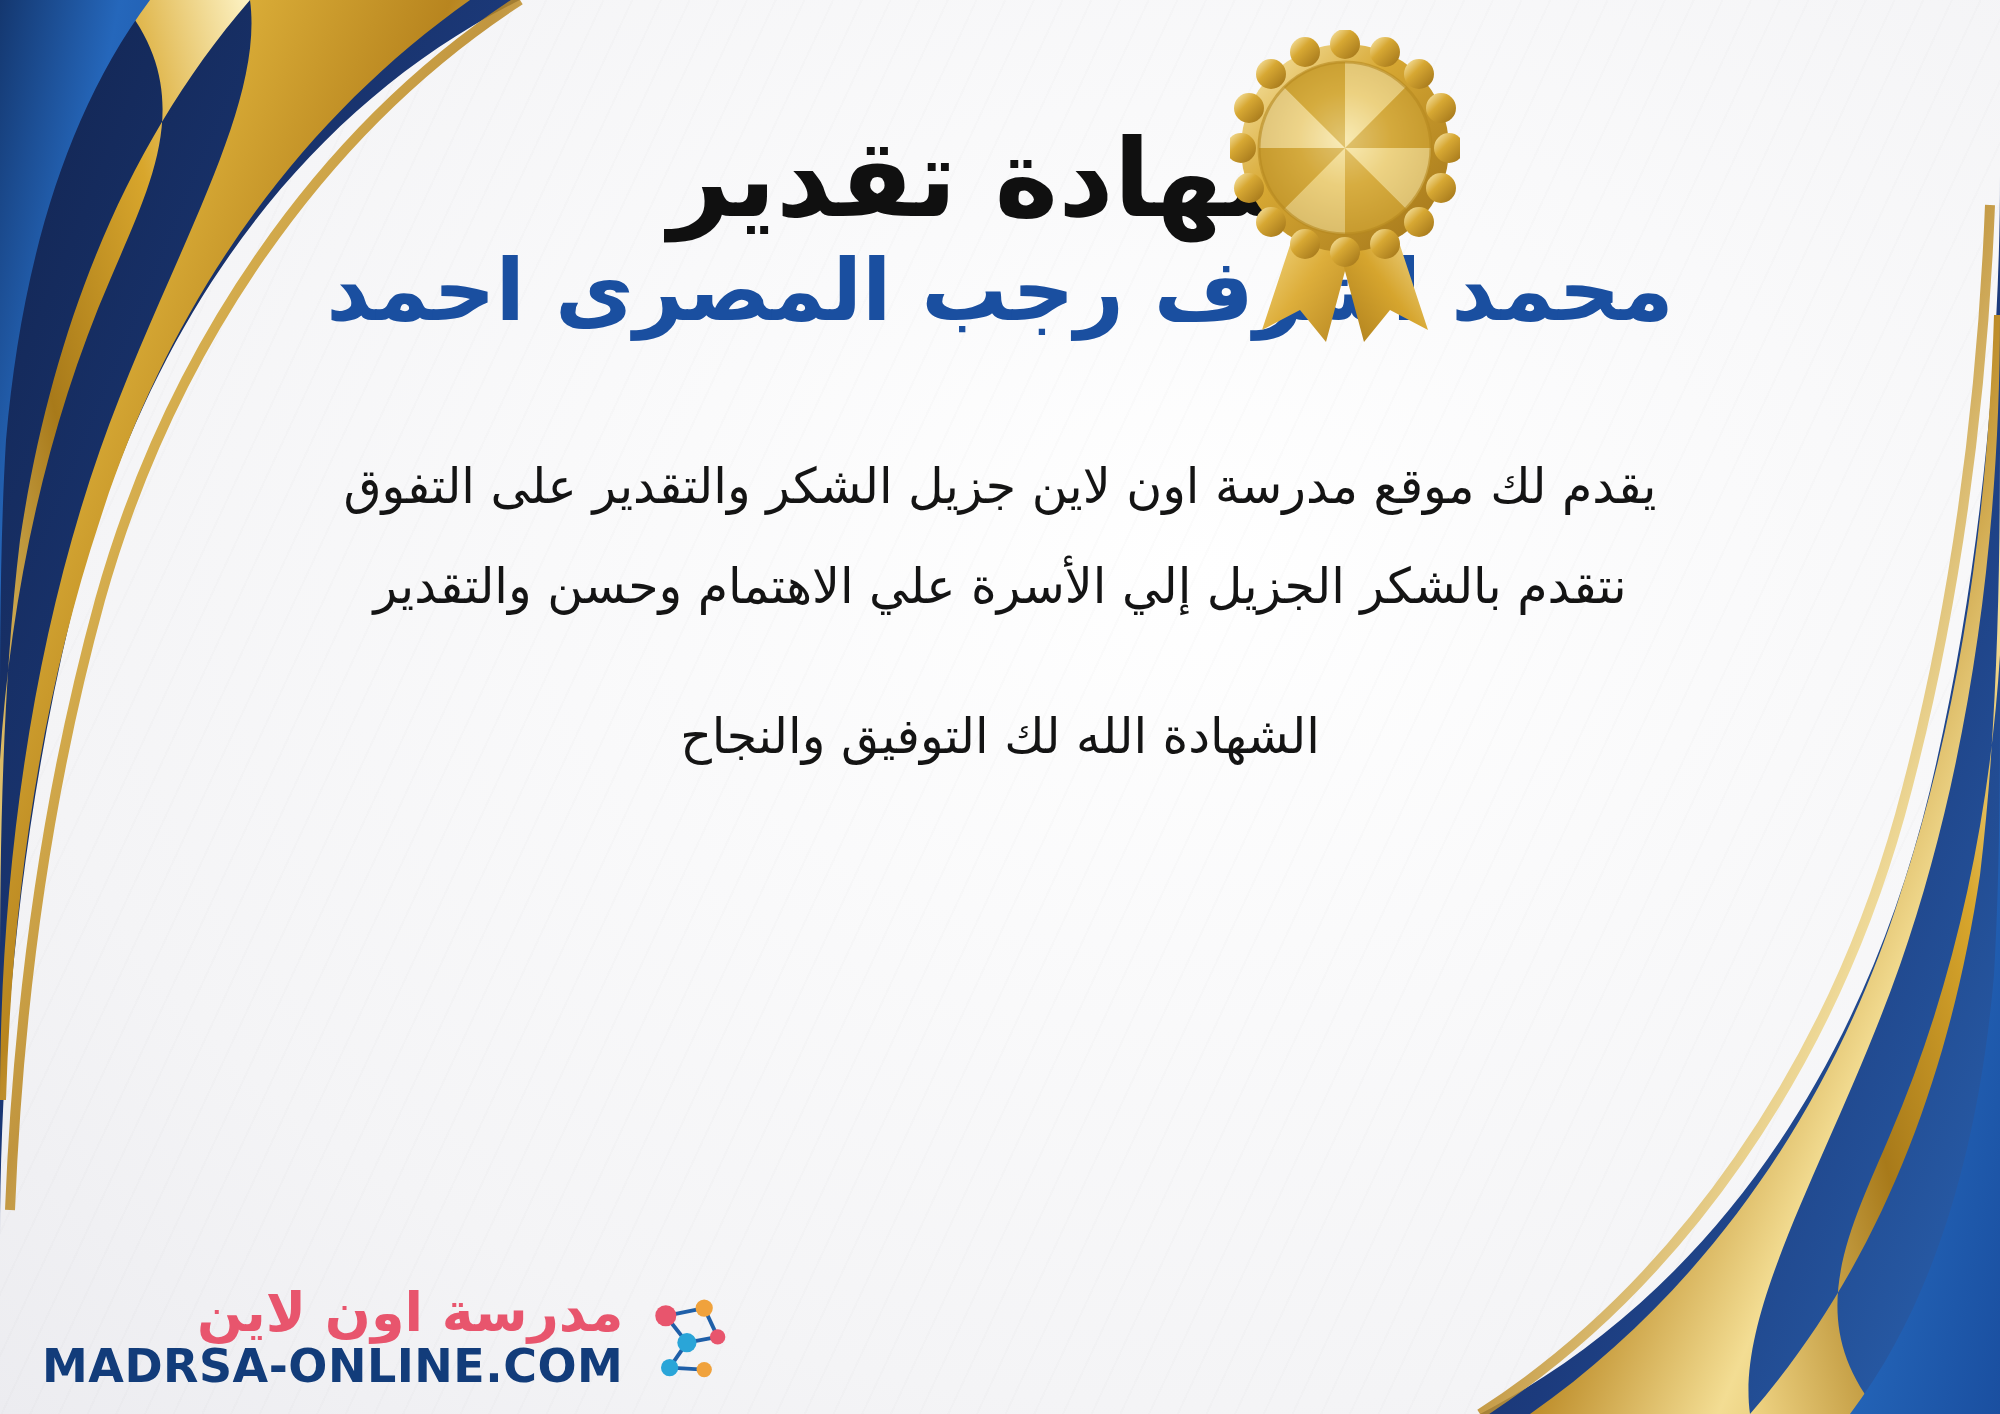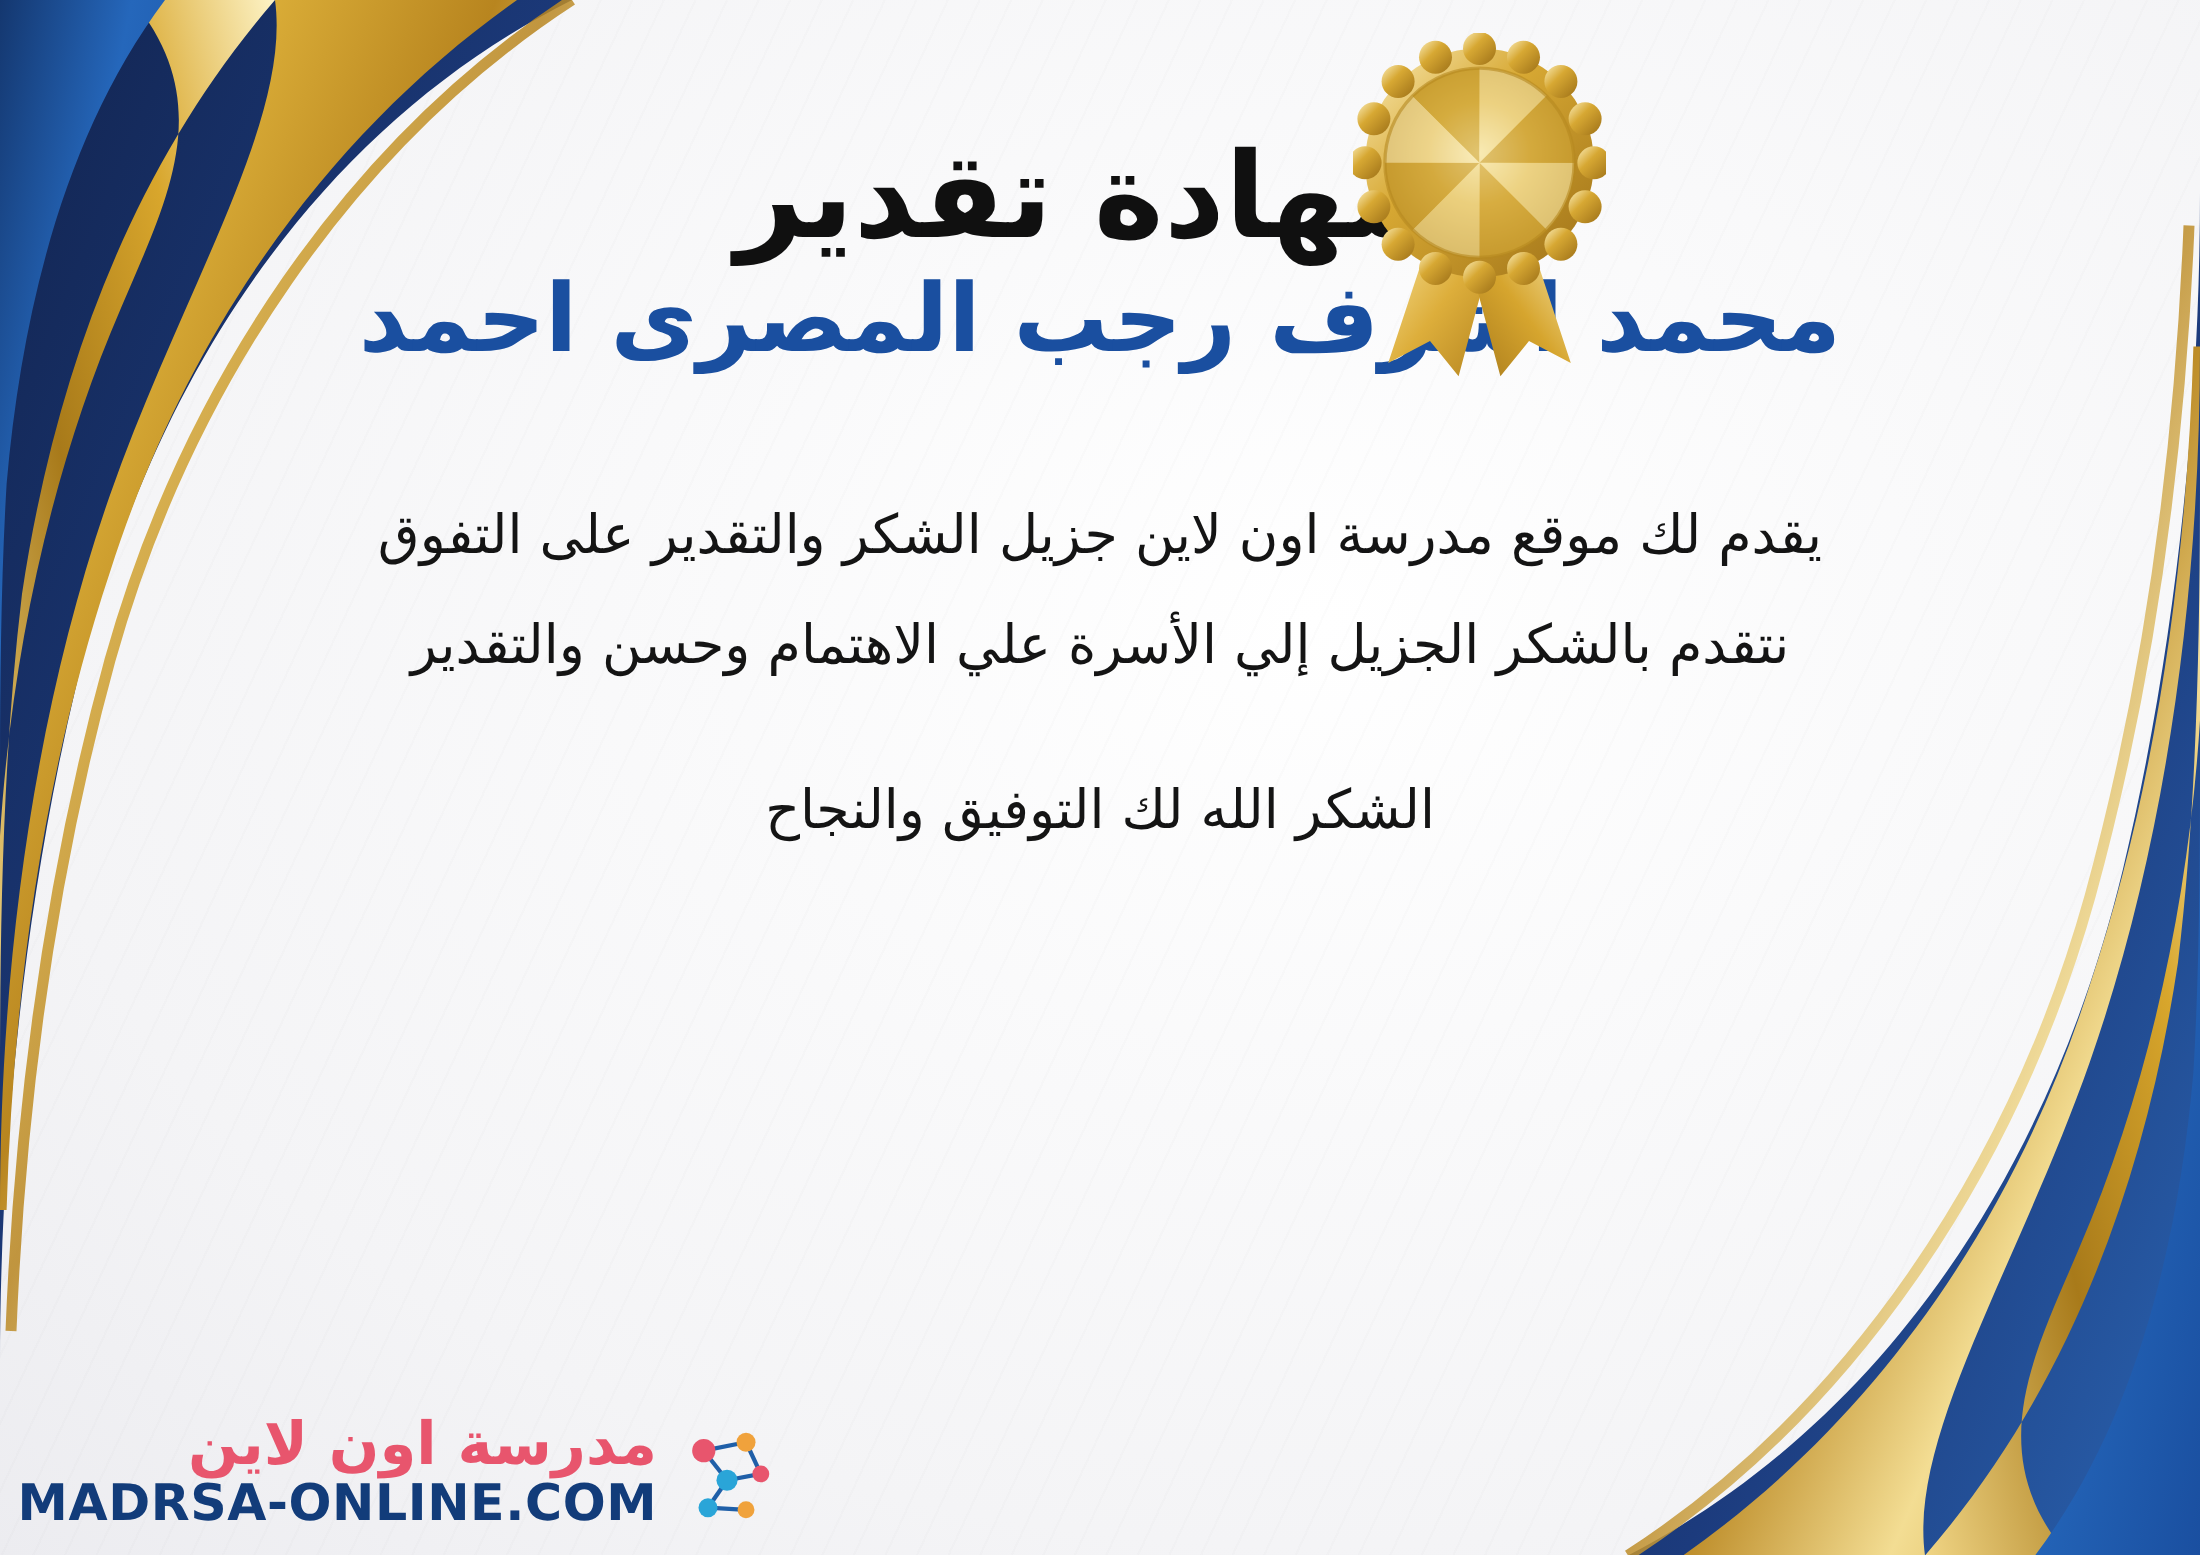--- a/index.html
+++ b/index.html
@@ -39,24 +39,24 @@
   
   .deco {
     position: absolute;
     inset: 0;
     pointer-events: none;
   }
 
   
   .brand {
     position: absolute;
-    left: 16px;
+    left: 42px;
     bottom: 22px;
     display: flex;
-    align-items: flex-end;
+    align-items: center;
     gap: 14px;
     z-index: 5;
   }
   .brand-texts {
     display: flex;
     flex-direction: column;
     align-items: flex-start;
   }
   .brand-ar {
     font-size: 54px;
@@ -273,21 +273,21 @@
   <div class="content">
     <div class="cert-title">شهادة تقدير</div>
 
     <div class="student-name">محمد اشرف رجب المصرى احمد</div>
 
     <div class="body-text">
       <span class="body-line">يقدم لك موقع مدرسة اون لاين جزيل الشكر  والتقدير على التفوق</span>
       <span class="body-line">نتقدم  بالشكر الجزيل إلي الأسرة علي الاهتمام وحسن والتقدير</span>
     </div>
 
-    <div class="closing">الشكر الله لك التوفيق  والنجاح</div>
+    <div class="closing">الشهادة الله لك التوفيق  والنجاح</div>
   </div>
 
   <div class="brand">
     <svg class="brand-mark" viewBox="0 0 100 100">
       <line x1="30" y1="30" x2="70" y2="22" stroke="#1f5fa8" stroke-width="4"></line>
       <line x1="30" y1="30" x2="52" y2="58" stroke="#1f5fa8" stroke-width="4"></line>
       <line x1="70" y1="22" x2="84" y2="52" stroke="#1f5fa8" stroke-width="4"></line>
       <line x1="52" y1="58" x2="84" y2="52" stroke="#1f5fa8" stroke-width="4"></line>
       <line x1="52" y1="58" x2="34" y2="84" stroke="#1f5fa8" stroke-width="4"></line>
       <line x1="34" y1="84" x2="70" y2="86" stroke="#1f5fa8" stroke-width="4"></line>

